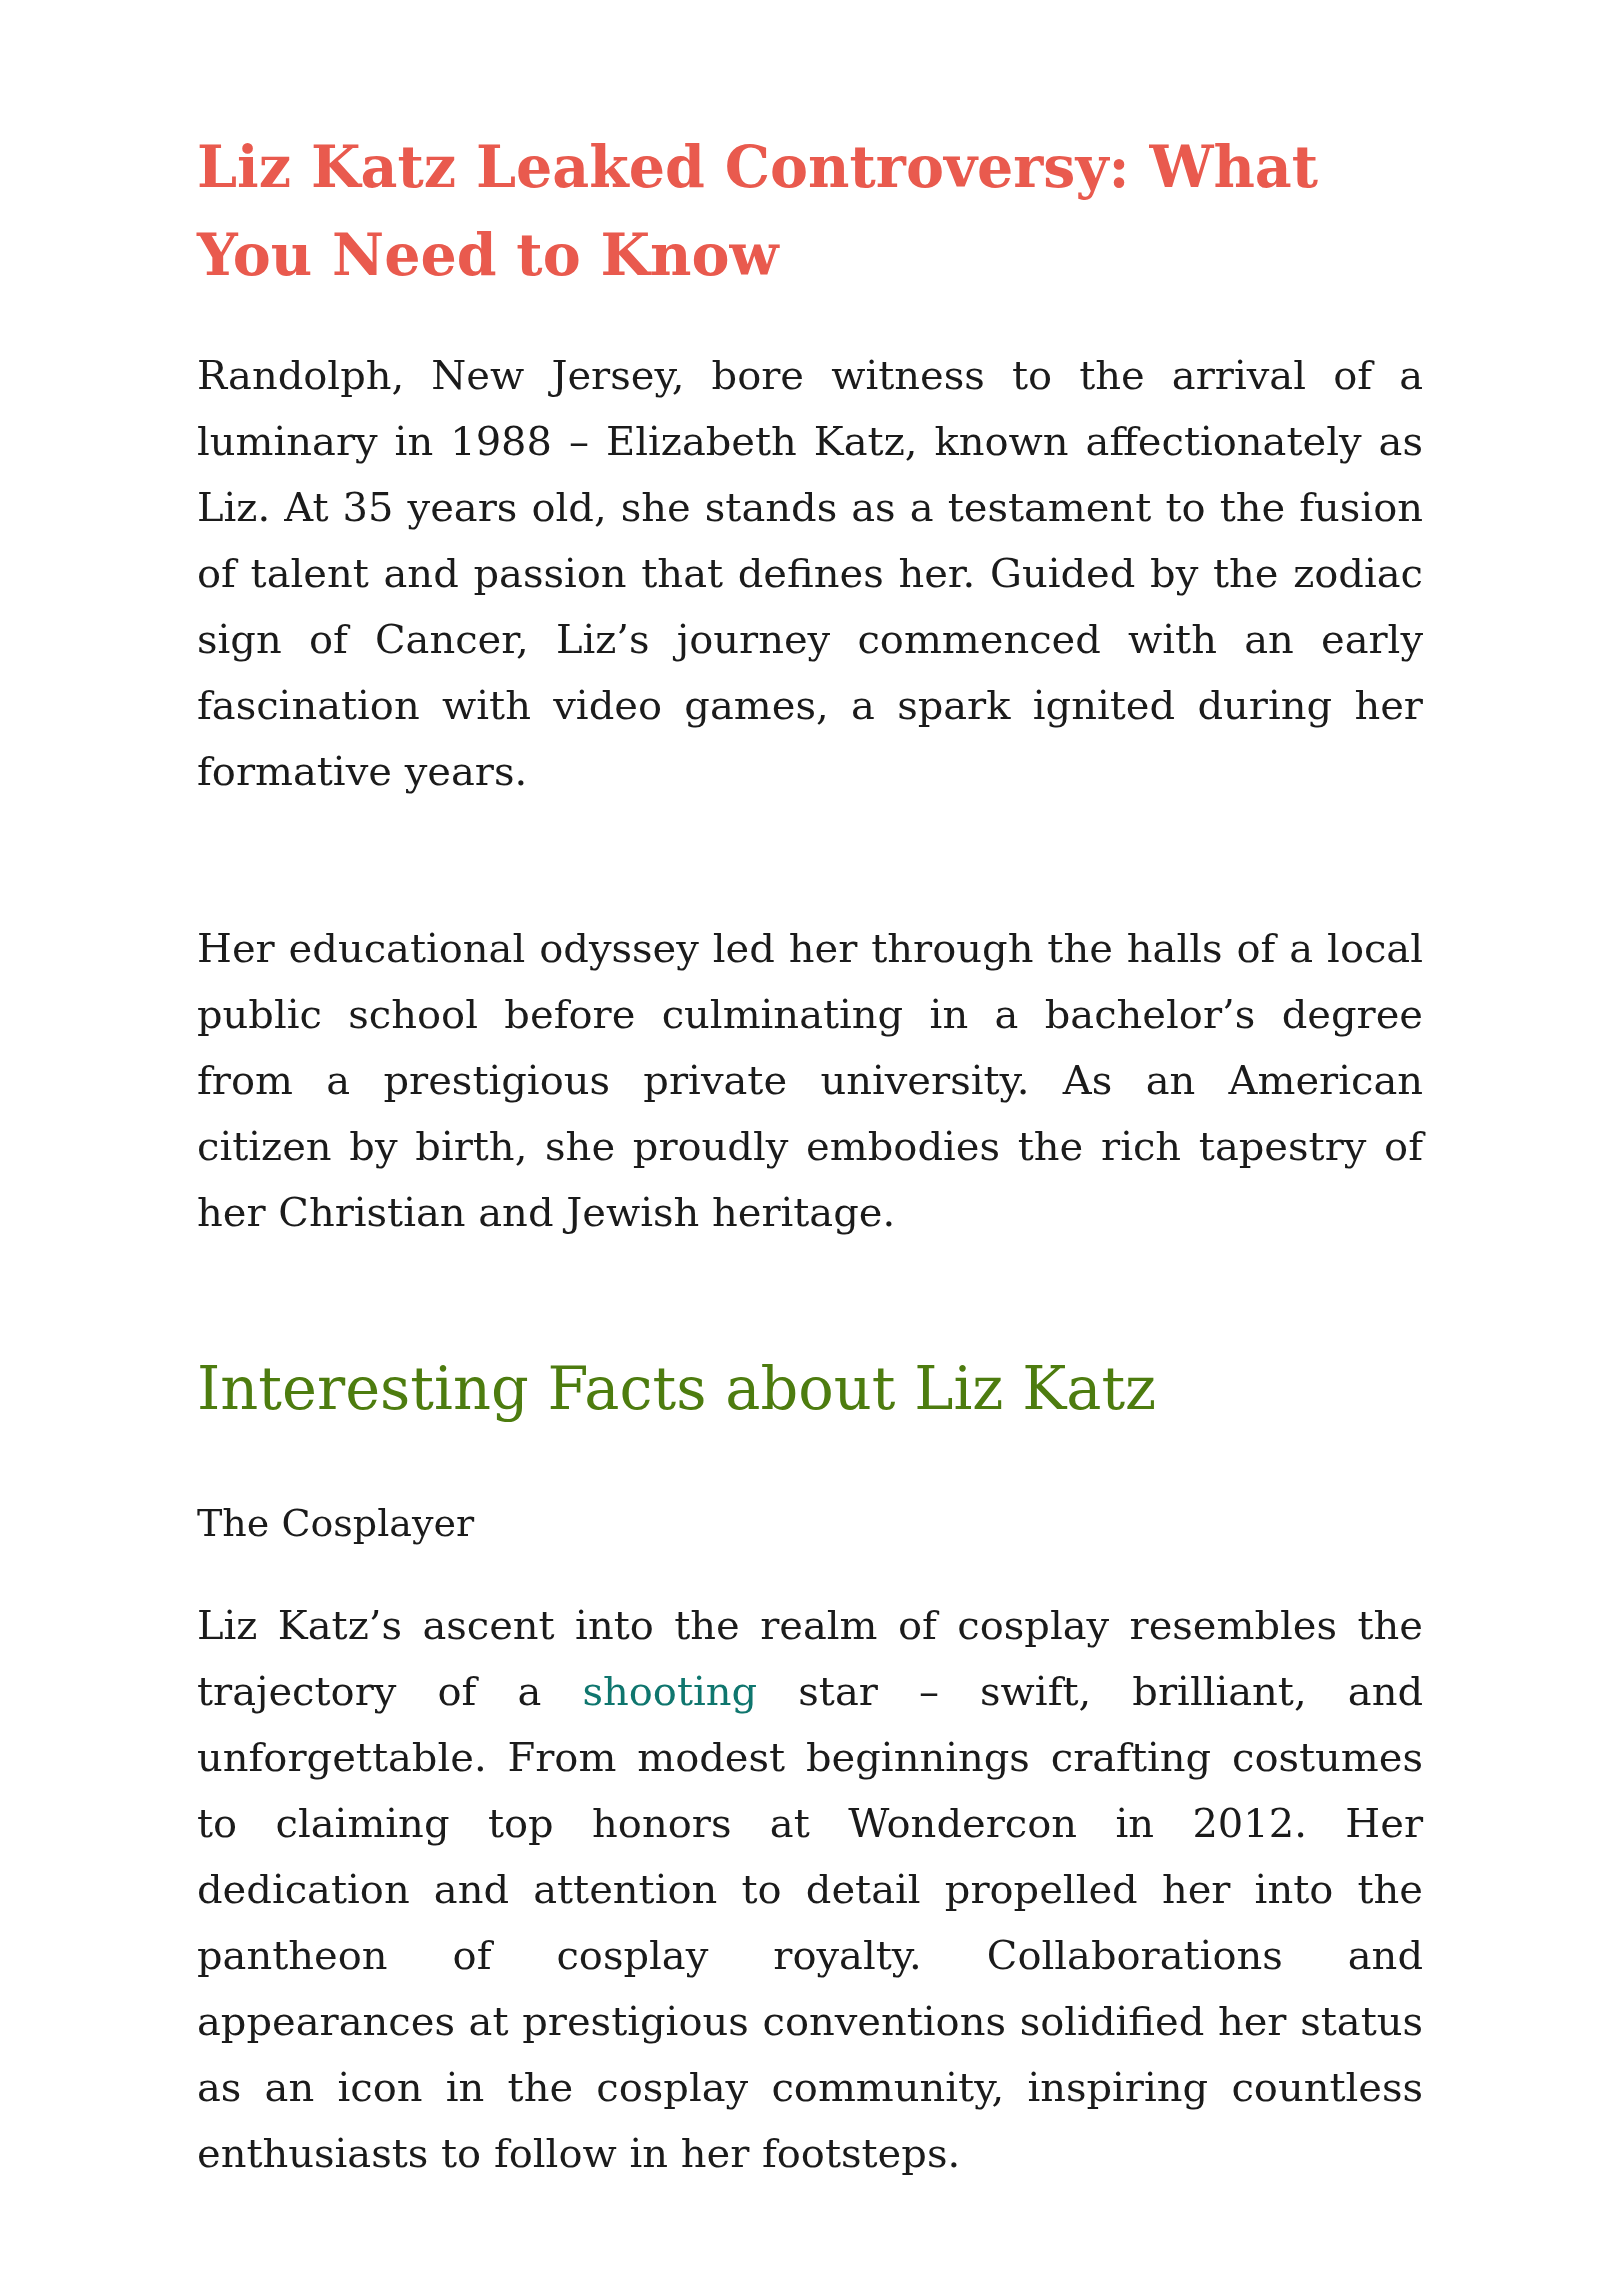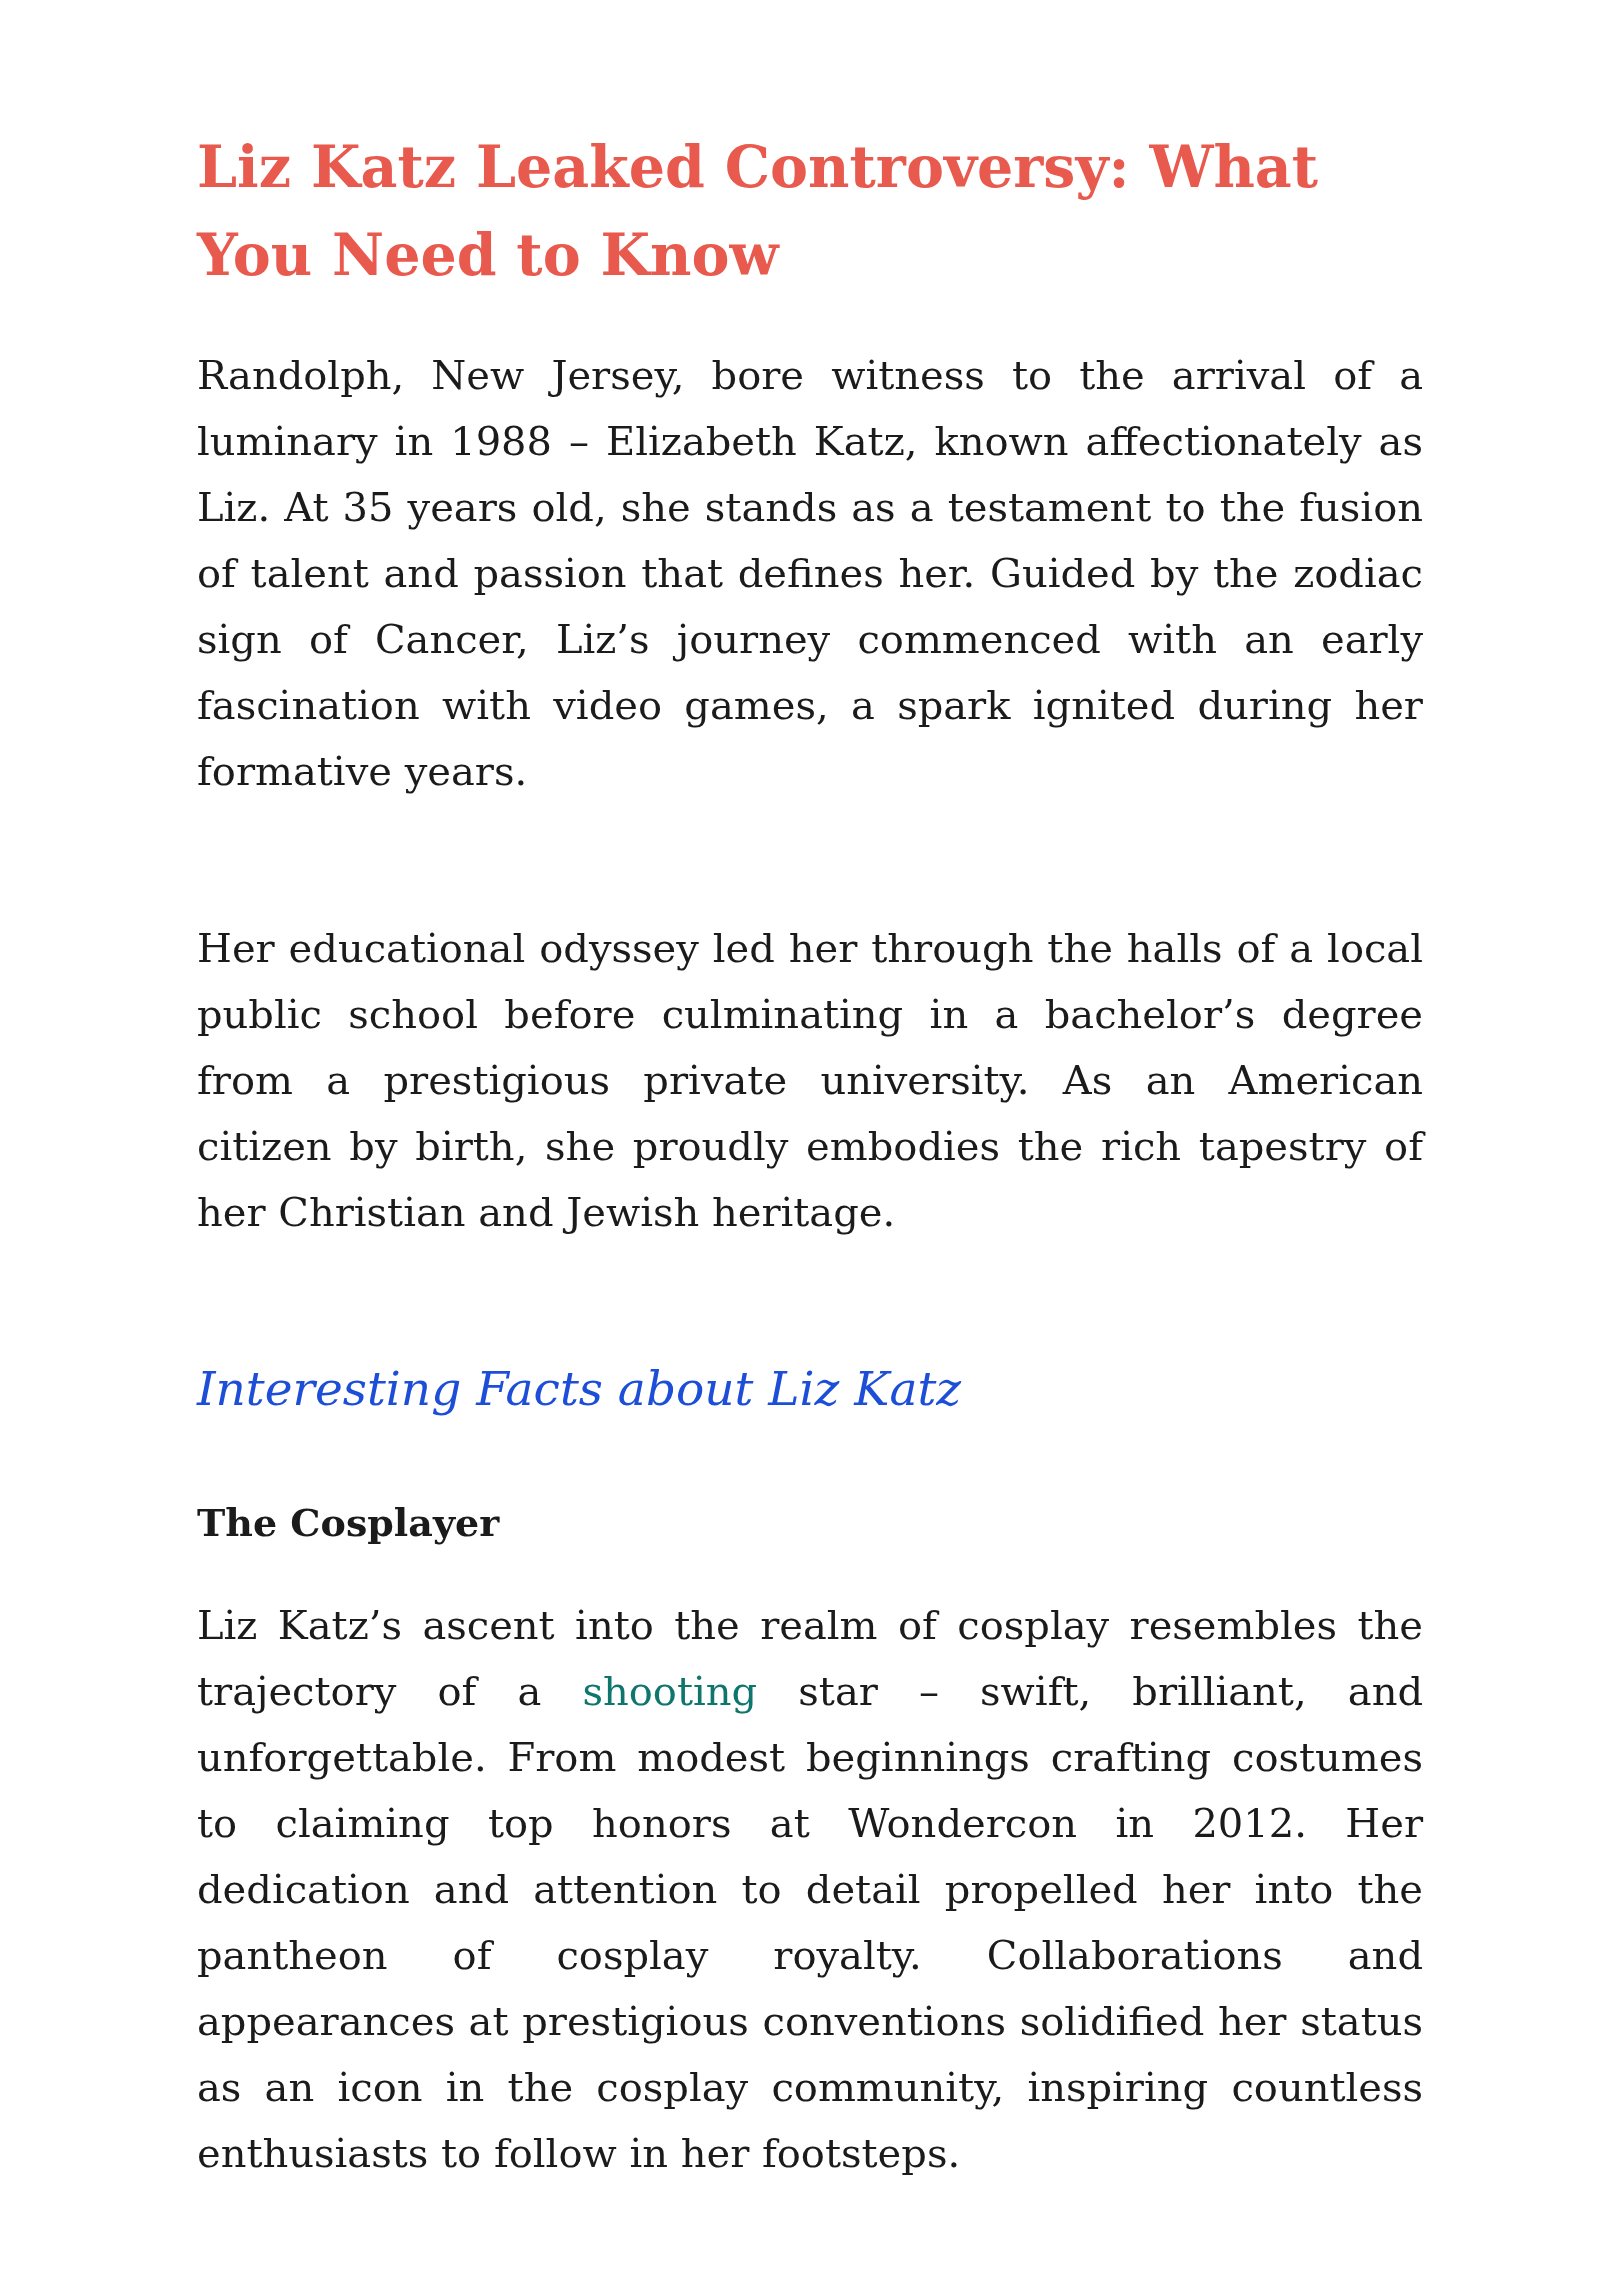--- a/index.html
+++ b/index.html
@@ -27,31 +27,30 @@
     margin: 0 0 43px 0;
   }
   .body-para {
     font-size: 40px;
     line-height: 66px;
     text-align: justify;
     margin: 0 0 111px 0;
     color: #1b1b1b;
   }
   .section-heading {
-    font-size: 47px;
+    font-size: 59px;
     line-height: 66px;
     font-weight: normal;
-    color: #1d4ed8;
+    color: #4d7c0f;
     margin: 79px 0 0 0;
-    font-style: italic;
   }
   .subsection-heading {
     font-size: 38px;
     line-height: 52px;
-    font-weight: bold;
+    font-weight: normal;
     color: #1b1b1b;
     margin: 75px 0 43px 0;
   }
   .inline-link {
     color: #0f766e;
     text-decoration: none;
     cursor: pointer;
   }
 </style>
 </head>

